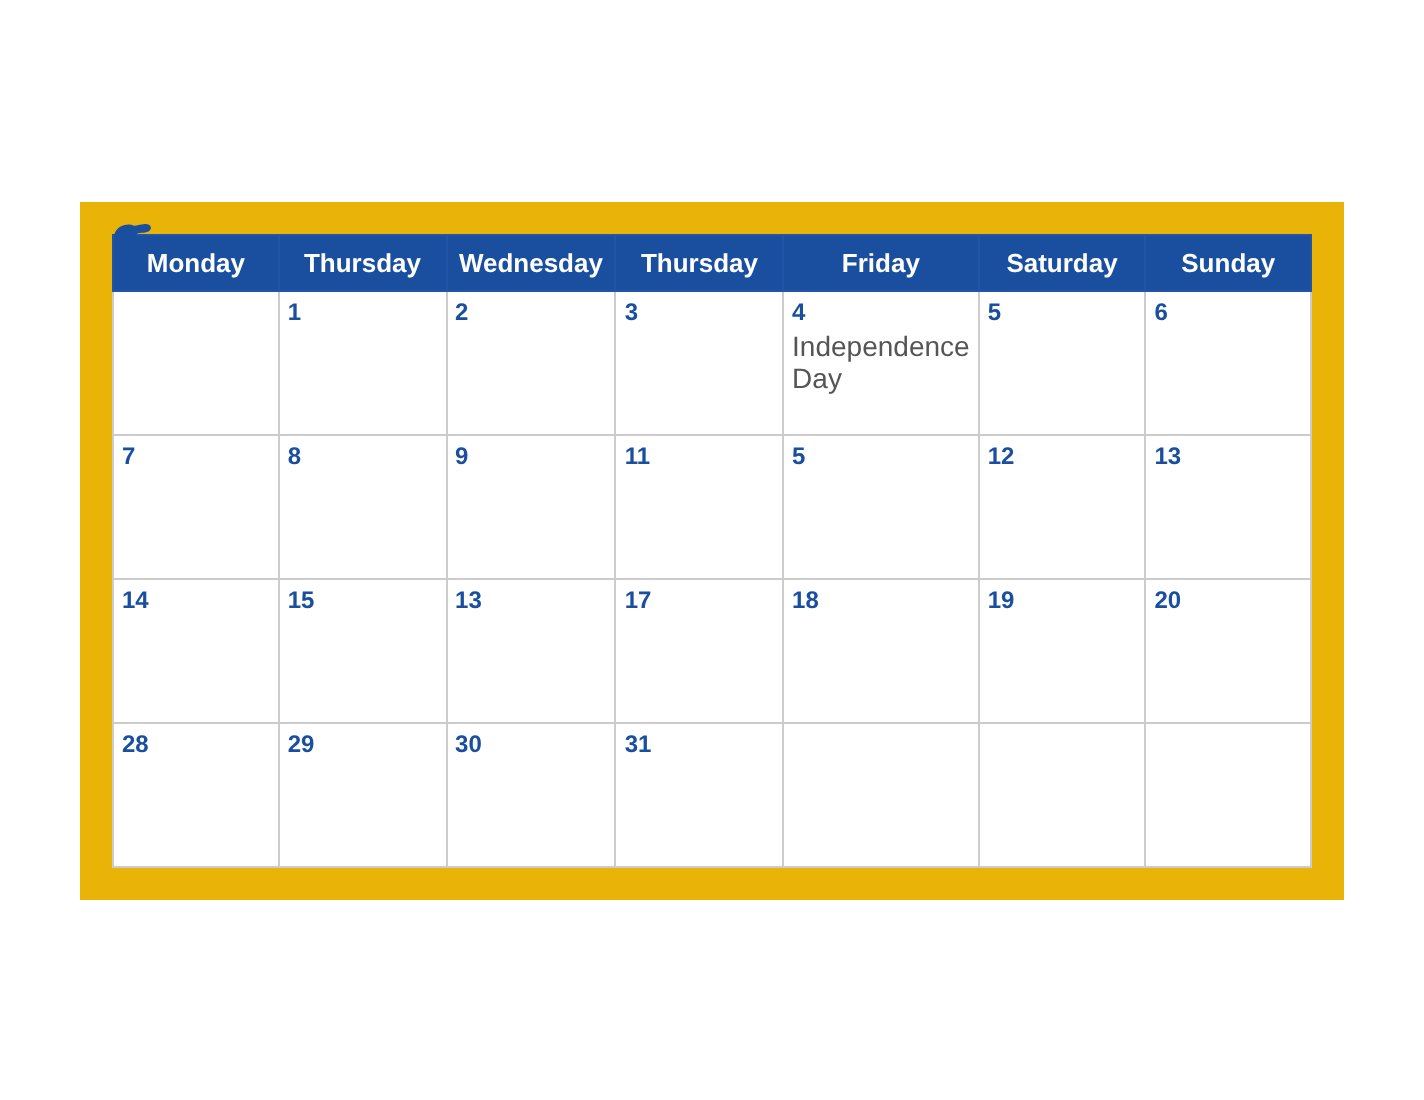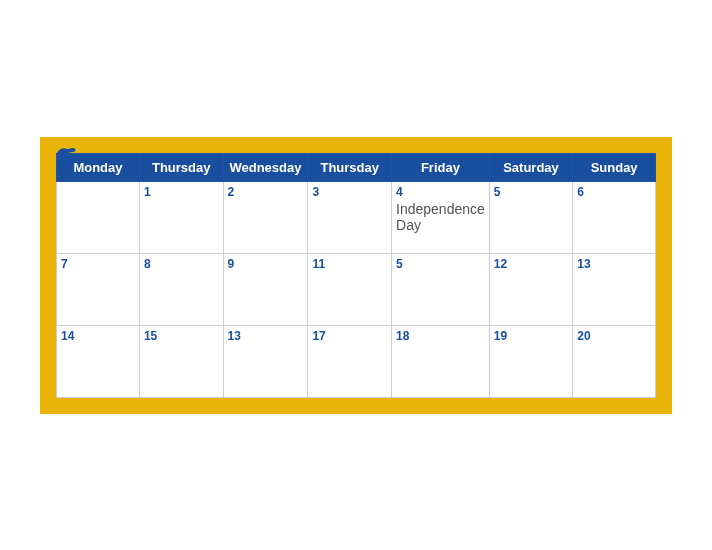--- a/index.html
+++ b/index.html
@@ -202,15 +202,32 @@
           <td class="filled">
             <span class="day-number">18</span>
           </td>
           <td class="filled">
             <span class="day-number">19</span>
           </td>
           <td class="filled">
             <span class="day-number">20</span>
           </td>
         </tr>
+        <tr>
+          <td class="filled">
+            <span class="day-number">28</span>
+          </td>
+          <td class="filled">
+            <span class="day-number">29</span>
+          </td>
+          <td class="filled">
+            <span class="day-number">30</span>
+          </td>
+          <td class="filled">
+            <span class="day-number">31</span>
+          </td>
+          <td class="empty"></td>
+          <td class="empty"></td>
+          <td class="empty"></td>
+        </tr>
       </tbody>
   </table>
 </div>
 
 </body></html>

